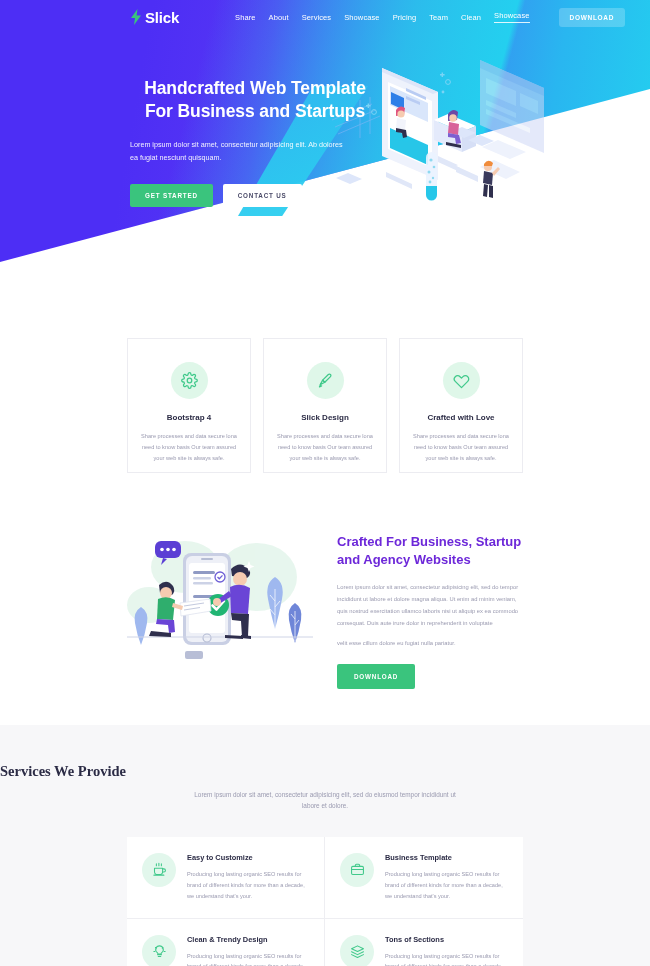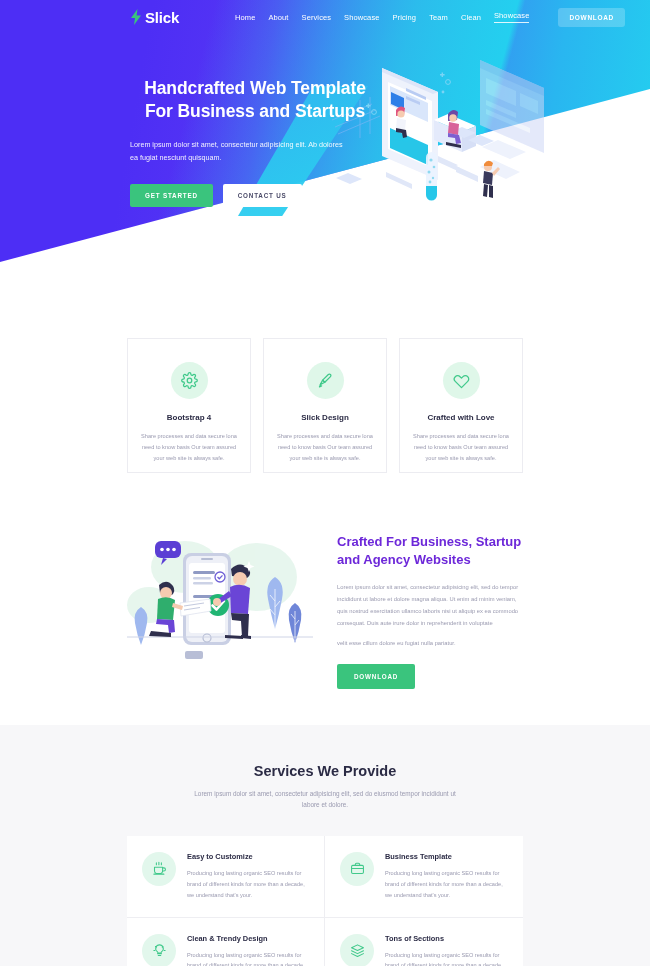--- a/index.html
+++ b/index.html
@@ -131,22 +131,22 @@
     font-size: 5.8px; line-height: 2.05;
   }
   .crafted-text p + p { margin-top: 8px; }
 
   
   .services {
     margin-top: 36px; background: #f7f7f9;
     padding: 38px 0 0 0; min-height: 290px;
   }
   .svc-title {
-    text-align: center; color: #2b2b45;
-    font-size: 14.5px; font-weight: bold;
+    text-align: left; color: #2b2b45;
+    font-size: 14.5px; font-weight: bold; font-family: Liberation Serif, serif;
   }
   .svc-sub {
     margin: 9px auto 0; width: 270px; text-align: center;
     color: #9a9ab0; font-size: 6.4px; line-height: 1.8;
   }
   .svc-grid {
     margin: 25px auto 0; width: 396px; background: #ffffff;
     display: grid; grid-template-columns: 1fr 1fr;
   }
   .svc-cell {
@@ -173,21 +173,21 @@
     <div class="hero-wedge2"></div>
 
     <nav class="navbar">
       <div class="brand">
         <svg class="brand-bolt" viewBox="0 0 12 16">
           <path d="M7.5 0 L1 9 H5 L4 16 L11 6.5 H6.6 Z" fill="#3ac47d"></path>
         </svg>
         <span class="brand-name">Slick</span>
       </div>
       <div class="nav-links">
-        <a class="nav-link" href="#">Home</a>
+        <a class="nav-link" href="#">Share</a>
         <a class="nav-link" href="#">About</a>
         <a class="nav-link" href="#">Services</a>
         <a class="nav-link" href="#">Showcase</a>
         <a class="nav-link" href="#">Pricing</a>
         <a class="nav-link" href="#">Team</a>
         <a class="nav-link" href="#">Clean</a>
         <a class="nav-link active" href="#">Showcase</a>
         <button class="btn-download-nav">DOWNLOAD</button>
       </div>
     </nav>

